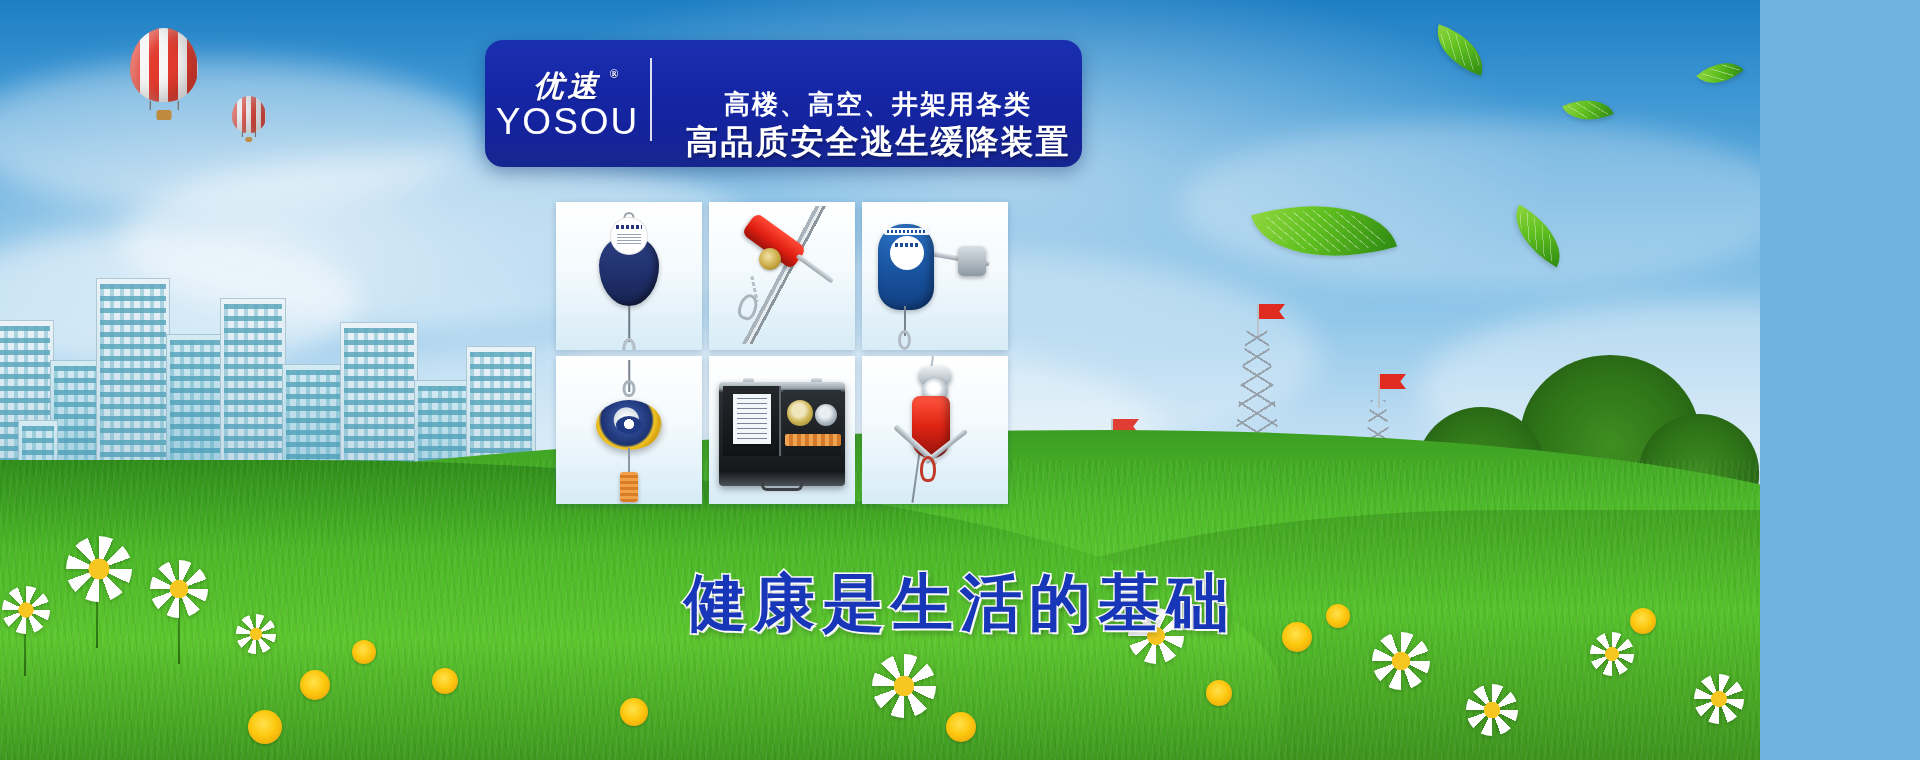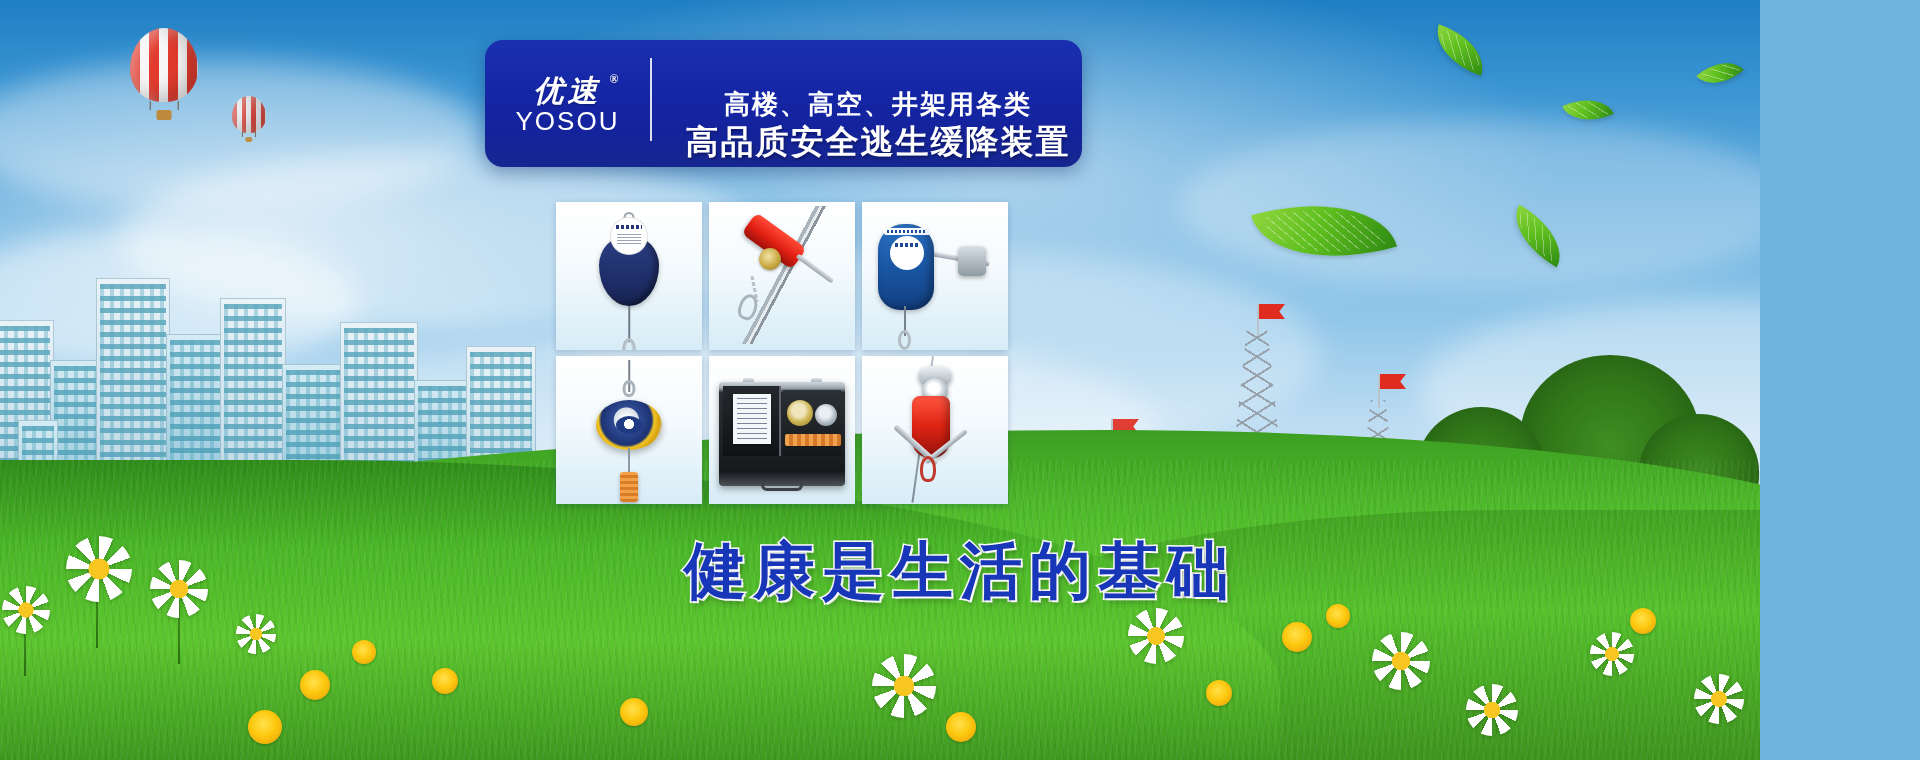--- a/index.html
+++ b/index.html
@@ -188,21 +188,21 @@
     color:#fff; font-size:30px; line-height:1;
     font-family:"Liberation Serif", serif;
     font-style:italic; font-weight:700;
     letter-spacing:4px; position:relative;
     text-shadow:0 1px 2px rgba(0,0,0,.3);
   }
   .logo-reg {
     position:absolute; right:-17px; top:-3px; font-size:12px; font-style:normal; letter-spacing:0;
   }
   .logo-en {
-    color:#fff; font-size:26px; letter-spacing:2px; margin-top:0; font-weight:400;
+    color:#fff; font-size:37px; letter-spacing:2px; margin-top:0; font-weight:400;
   }
   #plaque-divider {
     width:2px; background:rgba(255,255,255,.85);
     margin:18px 0 26px 0; flex:0 0 2px;
   }
   #plaque-text {
     flex:1; display:flex; flex-direction:column; align-items:center; justify-content:center;
     padding:4px 0 0 22px;
     margin-top:40px;
   }
@@ -473,21 +473,21 @@
     background:linear-gradient(180deg,#b7c1c9,#7e8a95);
     transform:rotate(8deg); transform-origin:top center;
   }
   .grip-hook {
     position:absolute; left:58px; top:100px; width:16px; height:26px;
     border:3.5px solid #c0392b; border-radius:50% 50% 40% 40%;
   }
 
   
   #slogan {
-    position:absolute; left:0; top:516px; width:1920px; height:110px;
+    position:absolute; left:0; top:548px; width:1920px; height:110px;
     display:flex; align-items:center; justify-content:center;
     gap:22px;
     pointer-events:none;
   }
   .slogan-part {
     font-family:"Liberation Serif", serif;
     font-weight:700;
     font-size:62px;
     letter-spacing:7px;
     color:#1836b8;

